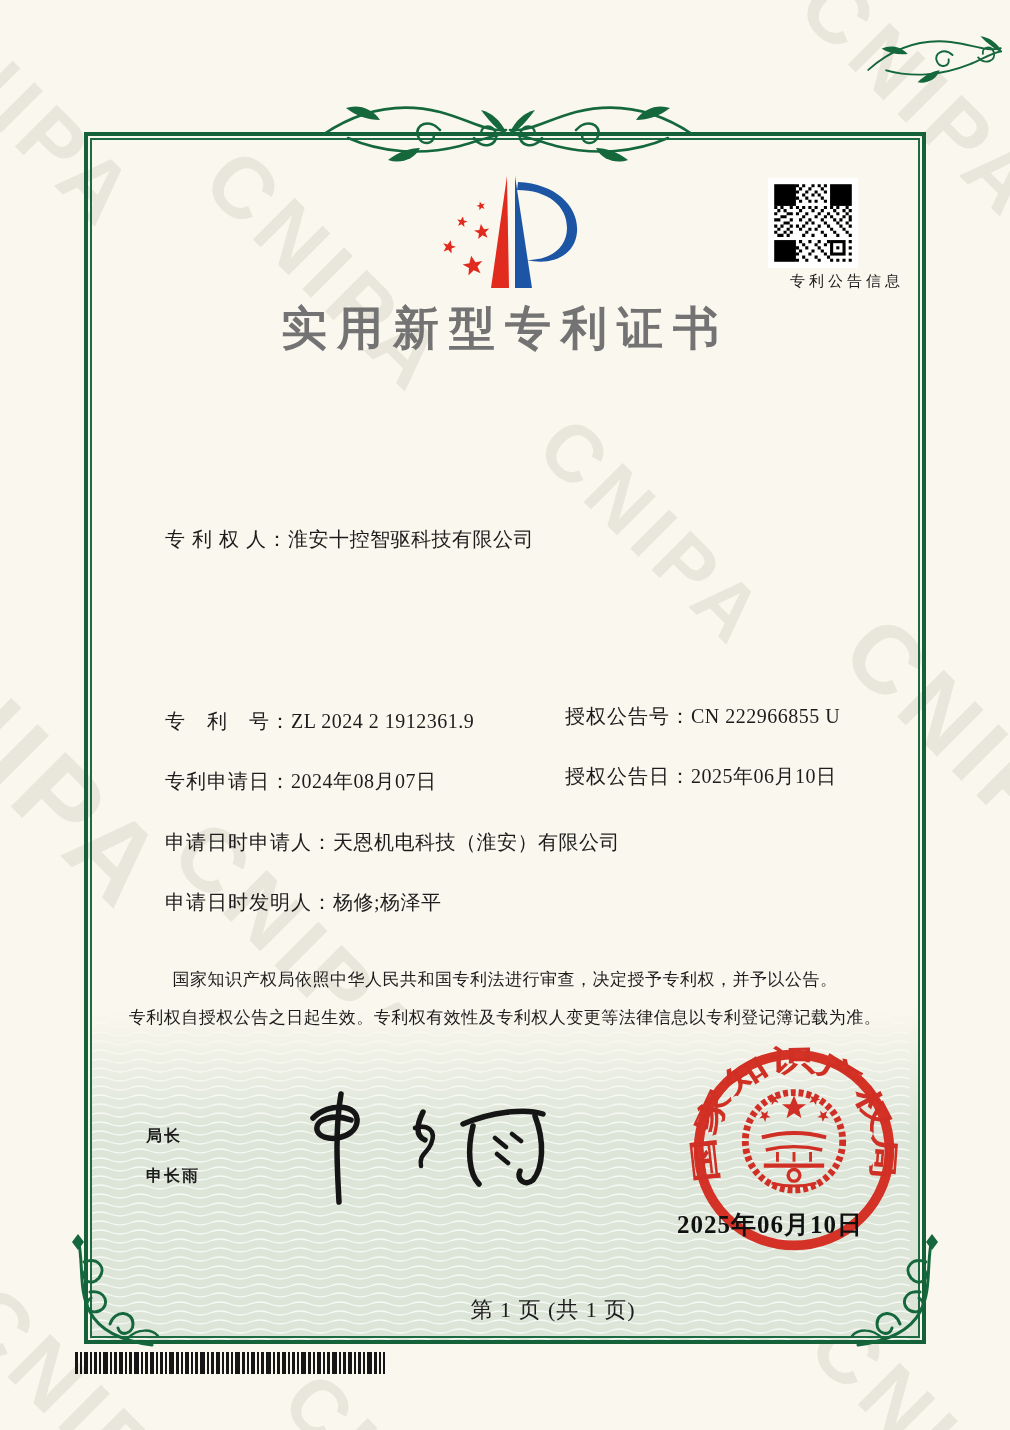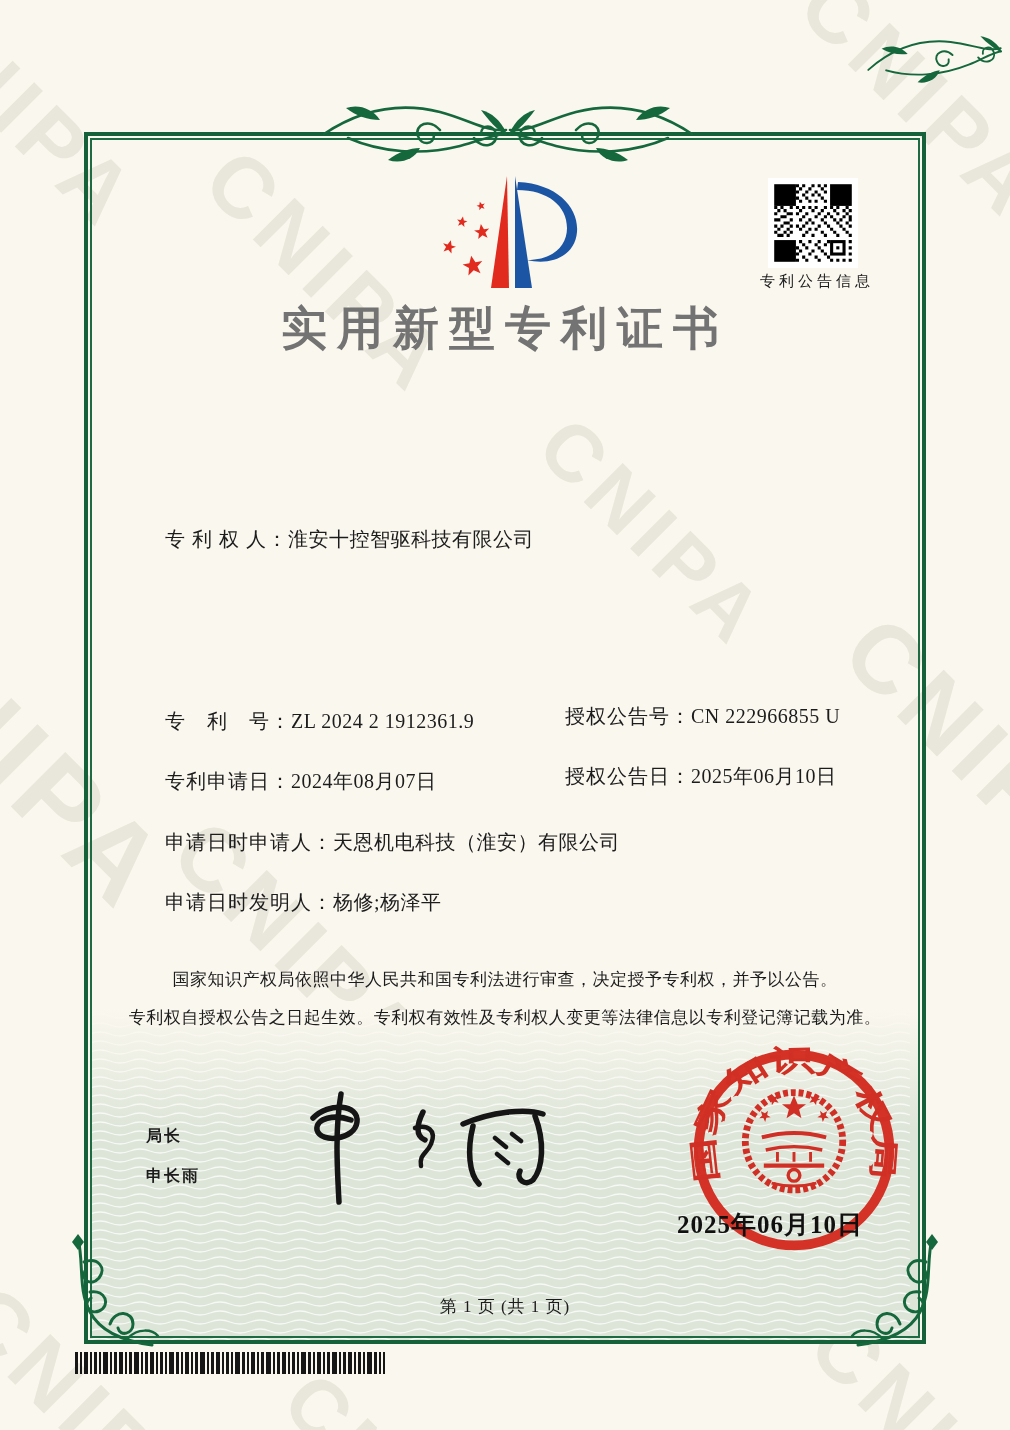--- a/index.html
+++ b/index.html
@@ -32,21 +32,21 @@
   .z4{z-index:4;}
   .certno{font-size:21px;letter-spacing:2px;}
   .title{font-size:46px;font-weight:700;letter-spacing:10px;color:#737373;white-space:nowrap;}
   .row{font-size:20px;white-space:pre;}
   .row .lab{letter-spacing:1px;}
   .row .val{letter-spacing:0.5px;}
   .col2{position:absolute;left:420px;top:18px;white-space:pre;}
   .bodyline{width:790px;text-align:center;font-size:17px;letter-spacing:0.5px;}
   .director{font-family:"Liberation Sans","DejaVu Sans",sans-serif;font-weight:700;font-size:16px;letter-spacing:2px;}
   .qrlabel{font-size:15px;letter-spacing:4px;white-space:nowrap;}
-  .footer{font-size:17px;letter-spacing:1px;}
+  .footer{font-size:22px;letter-spacing:1px;margin-left:48px;}
   .sealdate{font-size:25px;font-weight:700;letter-spacing:1px;color:#101010;z-index:6;white-space:nowrap;}
   .seal{position:absolute;left:682px;top:1038px;width:224px;height:224px;z-index:5;opacity:0.94;}
   .qr{position:absolute;left:768px;top:178px;width:90px;height:90px;background:#fff;z-index:4;}
 </style>
 </head>
 <body>
 
 <div id="page">
 
   <svg width="0" height="0" style="position:absolute">
@@ -173,21 +173,21 @@
           <rect x="20" y="2" width="7" height="7"></rect>
           <rect x="2" y="20" width="7" height="7"></rect>
         <path d="M9 2h1v1h-1zM11 2h1v1h-1zM14 2h1v1h-1zM16 2h1v1h-1zM18 2h1v1h-1zM10 3h1v1h-1zM13 3h1v1h-1zM17 3h1v1h-1zM9 4h1v1h-1zM12 4h1v1h-1zM15 4h1v1h-1zM18 4h1v1h-1zM11 5h1v1h-1zM14 5h1v1h-1zM16 5h1v1h-1zM9 6h1v1h-1zM12 6h1v1h-1zM17 6h1v1h-1zM10 7h1v1h-1zM13 7h1v1h-1zM15 7h1v1h-1zM18 7h1v1h-1zM2 9h1v1h-1zM4 9h1v1h-1zM7 9h1v1h-1zM3 10h1v1h-1zM5 10h1v1h-1zM2 11h1v1h-1zM6 11h1v1h-1zM7 11h1v1h-1zM4 12h1v1h-1zM5 12h1v1h-1zM2 13h1v1h-1zM3 13h1v1h-1zM7 13h1v1h-1zM5 14h1v1h-1zM6 14h1v1h-1zM2 15h1v1h-1zM4 15h1v1h-1zM7 15h1v1h-1zM3 16h1v1h-1zM6 16h1v1h-1zM2 17h1v1h-1zM5 17h1v1h-1zM7 17h1v1h-1zM3 18h1v1h-1zM4 18h1v1h-1zM6 18h1v1h-1zM9 9h1v1h-1zM11 9h1v1h-1zM13 9h1v1h-1zM15 9h1v1h-1zM18 9h1v1h-1zM20 9h1v1h-1zM22 9h1v1h-1zM25 9h1v1h-1zM10 10h1v1h-1zM14 10h1v1h-1zM17 10h1v1h-1zM21 10h1v1h-1zM24 10h1v1h-1zM26 10h1v1h-1zM9 11h1v1h-1zM12 11h1v1h-1zM16 11h1v1h-1zM19 11h1v1h-1zM22 11h1v1h-1zM25 11h1v1h-1zM11 12h1v1h-1zM15 12h1v1h-1zM18 12h1v1h-1zM20 12h1v1h-1zM24 12h1v1h-1zM26 12h1v1h-1zM10 13h1v1h-1zM13 13h1v1h-1zM17 13h1v1h-1zM21 13h1v1h-1zM23 13h1v1h-1zM26 13h1v1h-1zM12 14h1v1h-1zM14 14h1v1h-1zM18 14h1v1h-1zM22 14h1v1h-1zM25 14h1v1h-1zM9 15h1v1h-1zM11 15h1v1h-1zM16 15h1v1h-1zM19 15h1v1h-1zM23 15h1v1h-1zM26 15h1v1h-1zM10 16h1v1h-1zM13 16h1v1h-1zM15 16h1v1h-1zM20 16h1v1h-1zM24 16h1v1h-1zM12 17h1v1h-1zM17 17h1v1h-1zM21 17h1v1h-1zM25 17h1v1h-1zM11 18h1v1h-1zM14 18h1v1h-1zM18 18h1v1h-1zM22 18h1v1h-1zM26 18h1v1h-1zM10 20h1v1h-1zM13 20h1v1h-1zM16 20h1v1h-1zM19 20h1v1h-1zM11 21h1v1h-1zM15 21h1v1h-1zM18 21h1v1h-1zM9 22h1v1h-1zM12 22h1v1h-1zM16 22h1v1h-1zM10 23h1v1h-1zM14 23h1v1h-1zM17 23h1v1h-1zM9 24h1v1h-1zM13 24h1v1h-1zM18 24h1v1h-1zM11 25h1v1h-1zM15 25h1v1h-1zM19 25h1v1h-1zM9 26h1v1h-1zM12 26h1v1h-1zM16 26h1v1h-1z"></path>
         <rect x="20" y="20" width="5" height="5"></rect>
           <rect x="21" y="21" width="3" height="3" fill="#fff"></rect>
           <rect x="22" y="22" width="1" height="1"></rect>
         <path d="M26 20h1v1h-1zM26 22h1v1h-1zM20 26h1v1h-1zM22 26h1v1h-1zM24 26h1v1h-1zM26 26h1v1h-1zM26 24h1v1h-1z"></path>
       </g>
     </svg>
   </div>
-  <div class="abs z4 qrlabel" style="left:760px;top:272px">专利公告信息</div>
+  <div class="abs z4 qrlabel" style="left:790px;top:272px">专利公告信息</div>
 
   <div class="abs z4 title" style="left:50%;top:298px;transform:translateX(-50%)">实用新型专利证书</div>
 
   <div class="abs z4 row" style="left:145px;top:503px">
     <span class="lab">专 利 权 人：</span><span class="val">淮安十控智驱科技有限公司</span>
   </div>
   <div class="abs z4 row" style="left:145px;top:685px;width:760px">
     <span class="lab">专　利　号：</span><span class="val">ZL 2024 2 1912361.9</span>
     <span class="col2"><span class="lab">授权公告号：</span><span class="val">CN 222966855 U</span></span>
   </div>

